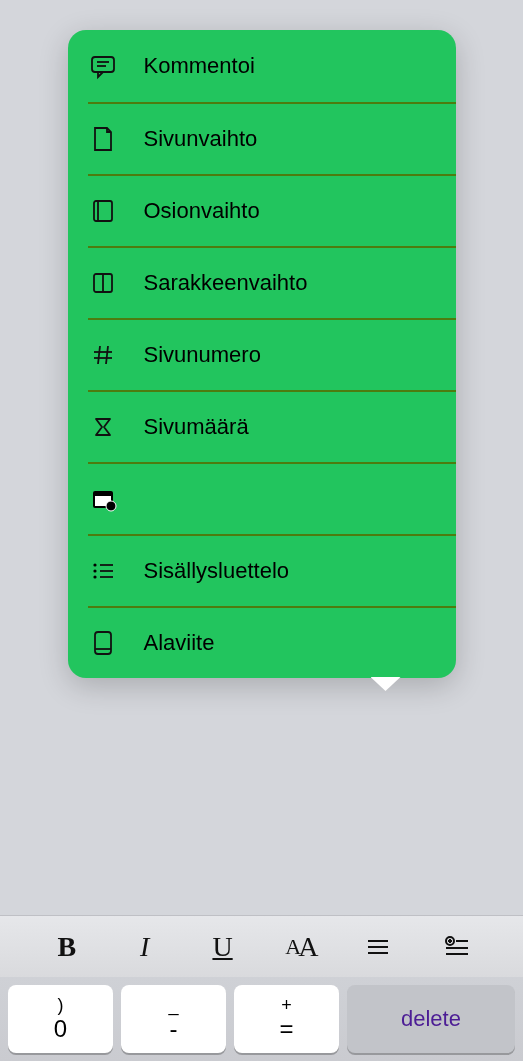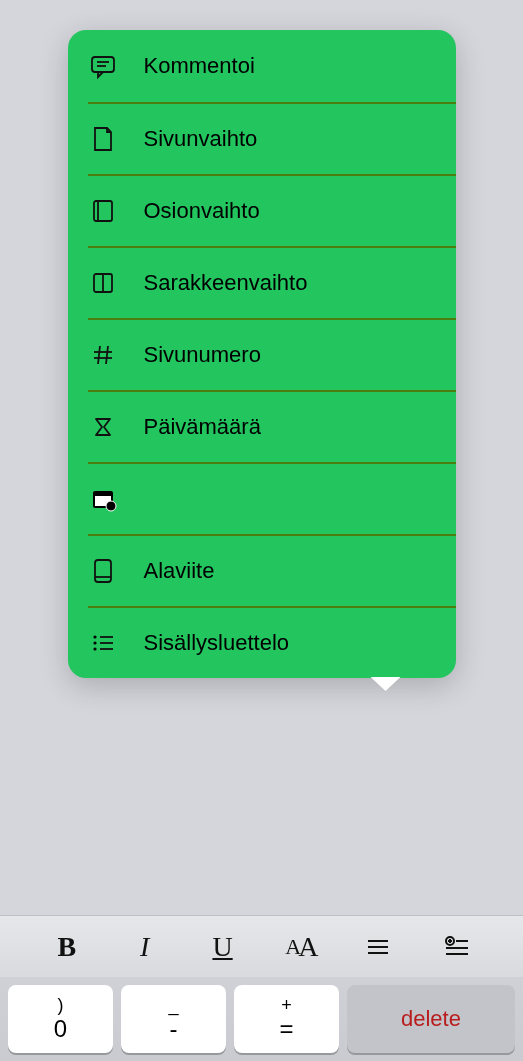--- a/index.html
+++ b/index.html
@@ -111,21 +111,21 @@
     }
     .key .top { font-size: 18px; }
     .key .bot { font-size: 24px; }
     .key.k1 { flex: 1; }
     .key.k2 { flex: 1; }
     .key.k3 { flex: 1; }
     .key.delete {
       flex: 1.6;
       background: #c2c4c9;
       font-size: 22px;
-      color: #b91c1c;
+      color: #4c1d95;
       align-items: center;
       justify-content: center;
     }
   </style>
 </head>
 <body>
 
 <div class="popover-area">
   <div class="popover">
 
@@ -183,56 +183,56 @@
       </span>
       <span class="menu-label">Sivunumero</span>
     </div>
 
     <div class="menu-item">
       <span class="icon-slot">
         <svg viewBox="0 0 28 28" width="28" height="28">
             <path d="M7 6 h14 l-6 8 l6 8 h-14 l6 -8 z" stroke-linejoin="round"></path>
           </svg>
       </span>
-      <span class="menu-label">Päivämäärä</span>
+      <span class="menu-label">Sivumäärä</span>
     </div>
 
     <div class="menu-item">
       <span class="icon-slot">
         <svg viewBox="0 0 28 28" width="28" height="28">
             <rect x="4" y="6" width="20" height="17" rx="2" fill="#000" stroke="none"></rect>
             <rect x="6" y="11" width="16" height="10" fill="#fff" stroke="none"></rect>
             <circle cx="22" cy="21" r="5" fill="#000" stroke="#fff" stroke-width="1"></circle>
           </svg>
       </span>
     </div>
 
-
-    <div class="menu-item">
-      <span class="icon-slot">
-        <svg viewBox="0 0 28 28" width="28" height="28">
-            <rect x="6" y="3" width="16" height="22" rx="3"></rect>
-            <line x1="6" y1="20" x2="22" y2="20"></line>
-          </svg>
-      </span>
-      <span class="menu-label">Alaviite</span>
-    </div>
 
     <div class="menu-item">
       <span class="icon-slot">
         <svg viewBox="0 0 28 28" width="28" height="28">
             <circle cx="6" cy="8" r="1.6" fill="#000" stroke="none"></circle>
             <circle cx="6" cy="14" r="1.6" fill="#000" stroke="none"></circle>
             <circle cx="6" cy="20" r="1.6" fill="#000" stroke="none"></circle>
             <line x1="11" y1="8" x2="24" y2="8"></line>
             <line x1="11" y1="14" x2="24" y2="14"></line>
             <line x1="11" y1="20" x2="24" y2="20"></line>
           </svg>
       </span>
       <span class="menu-label">Sisällysluettelo</span>
+    </div>
+
+    <div class="menu-item">
+      <span class="icon-slot">
+        <svg viewBox="0 0 28 28" width="28" height="28">
+            <rect x="6" y="3" width="16" height="22" rx="3"></rect>
+            <line x1="6" y1="20" x2="22" y2="20"></line>
+          </svg>
+      </span>
+      <span class="menu-label">Alaviite</span>
     </div>
 
   </div>
 </div>
 
 <div class="toolbar">
   <span class="tb-btn tb-bold">B</span>
   <span class="tb-btn tb-italic">I</span>
   <span class="tb-btn tb-under">U</span>
   <span class="tb-btn" style="font-family:Georgia,serif;letter-spacing:-3px;">

